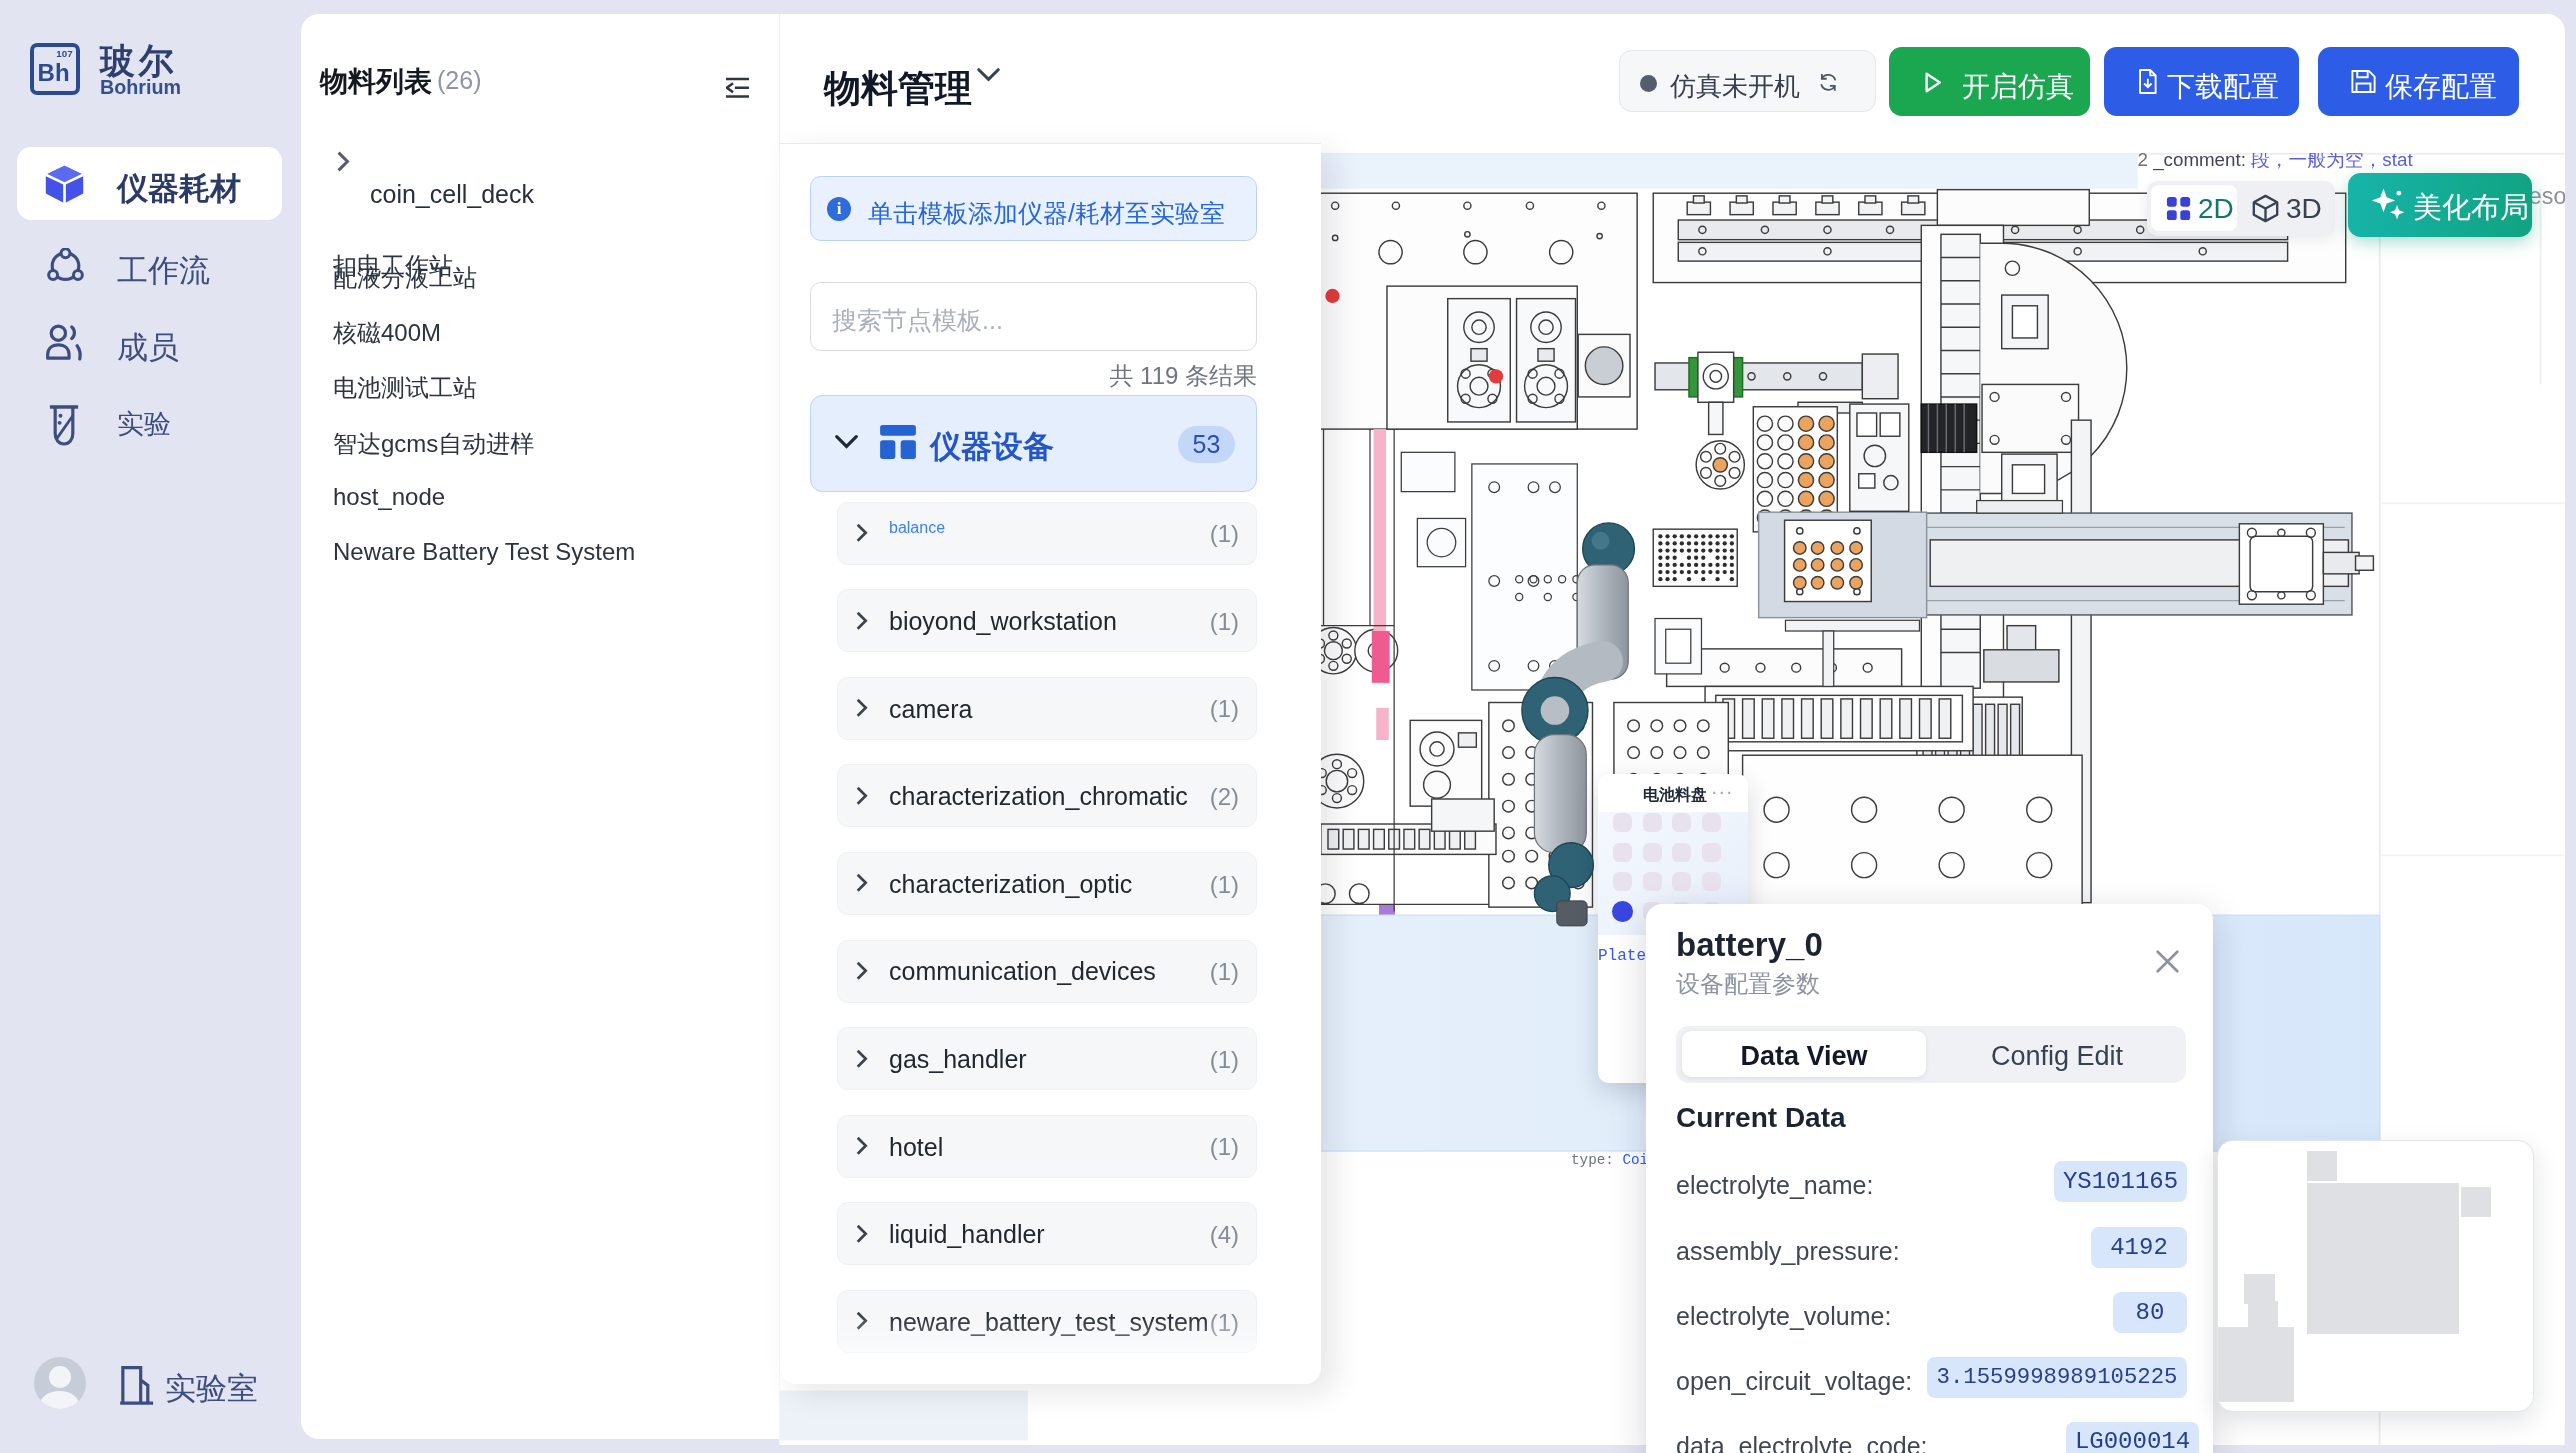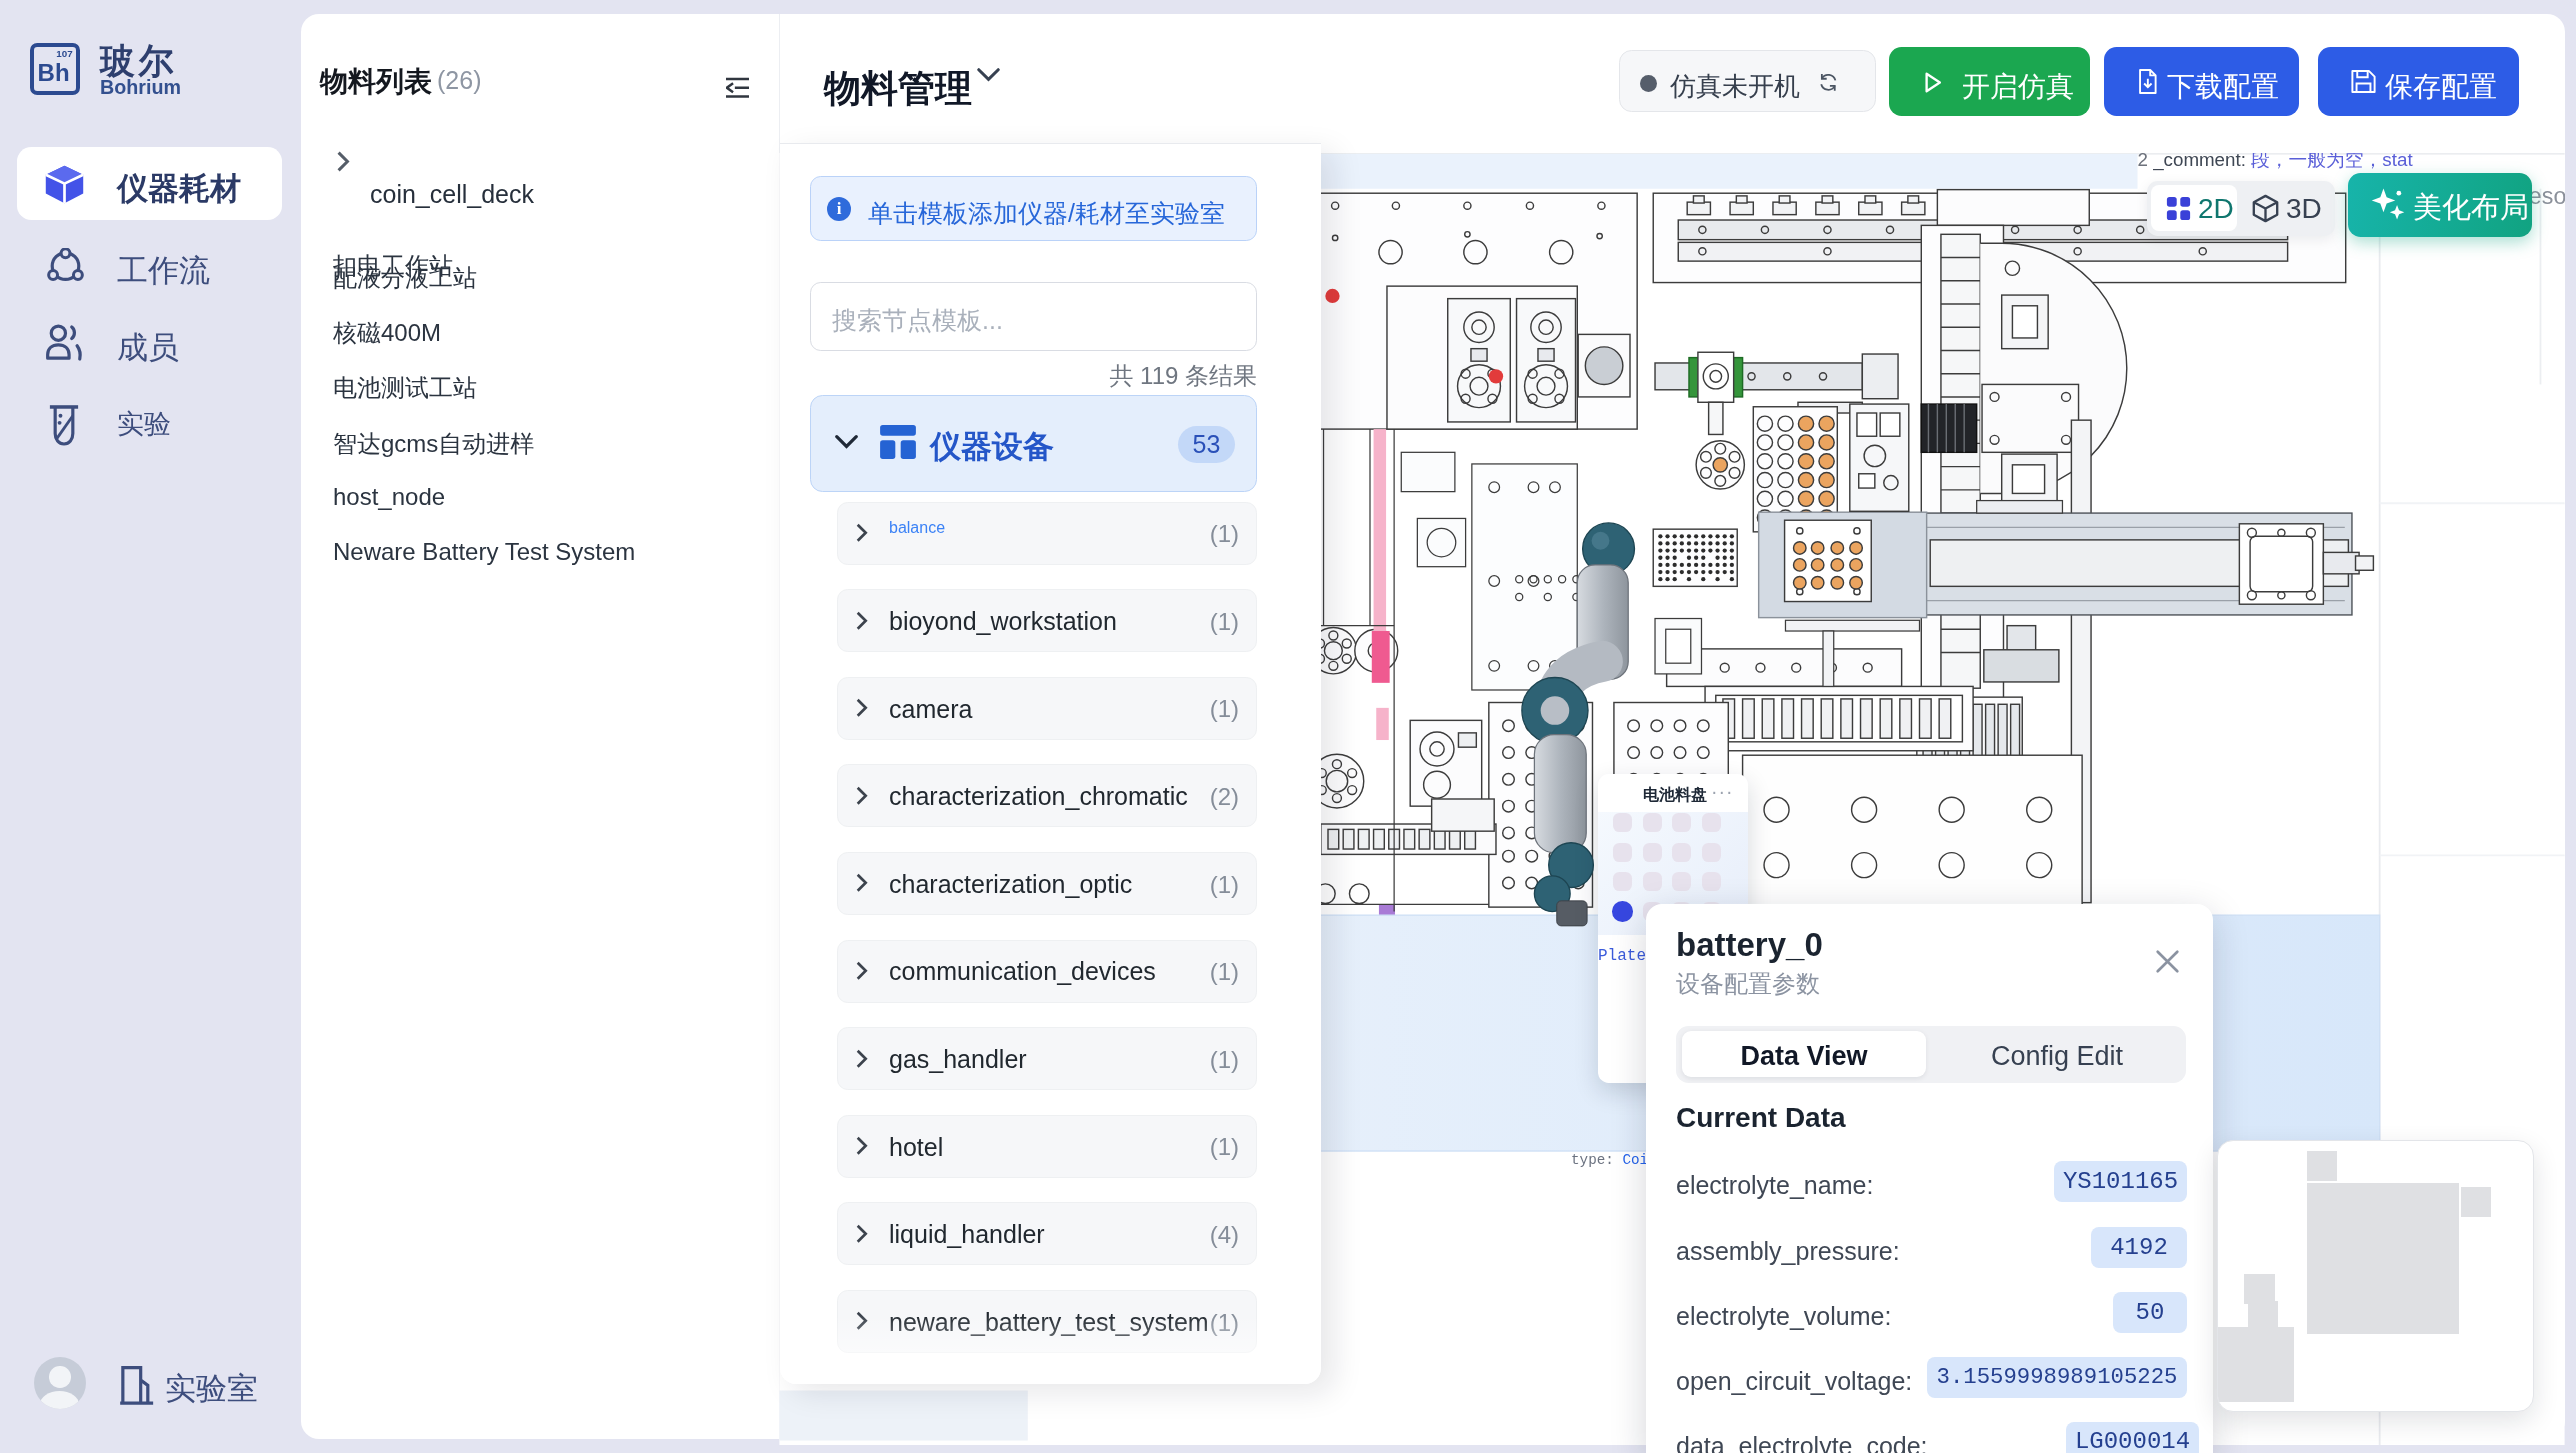--- a/index.html
+++ b/index.html
@@ -869,21 +869,21 @@
 
   <div class="abs" style="left:30px;top:198px;font-size:28px;font-weight:bold;color:#1b2430;">Current Data</div>
 
   <div class="abs" style="left:30px;top:267px;font-size:25px;color:#3f4754;">electrolyte_name:</div>
   <div class="abs" style="left:408px;top:257px;width:133px;height:41px;background:#d8e6fb;border-radius:8px;text-align:center;line-height:41px;font-size:24px;color:#25408f;font-family:'Liberation Mono',monospace;">YS101165</div>
 
   <div class="abs" style="left:30px;top:333px;font-size:25px;color:#3f4754;">assembly_pressure:</div>
   <div class="abs" style="left:445px;top:323px;width:96px;height:41px;background:#d8e6fb;border-radius:8px;text-align:center;line-height:41px;font-size:24px;color:#25408f;font-family:'Liberation Mono',monospace;">4192</div>
 
   <div class="abs" style="left:30px;top:398px;font-size:25px;color:#3f4754;">electrolyte_volume:</div>
-  <div class="abs" style="left:467px;top:388px;width:74px;height:41px;background:#d8e6fb;border-radius:8px;text-align:center;line-height:41px;font-size:24px;color:#25408f;font-family:'Liberation Mono',monospace;">50</div>
+  <div class="abs" style="left:467px;top:388px;width:74px;height:41px;background:#d8e6fb;border-radius:8px;text-align:center;line-height:41px;font-size:24px;color:#25408f;font-family:'Liberation Mono',monospace;">80</div>
 
   <div class="abs" style="left:30px;top:463px;font-size:25px;color:#3f4754;">open_circuit_voltage:</div>
   <div class="abs" style="left:281px;top:453px;width:260px;height:41px;background:#d8e6fb;border-radius:8px;text-align:center;line-height:41px;font-size:22.3px;color:#25408f;font-family:'Liberation Mono',monospace;">3.1559998989105225</div>
 
   <div class="abs" style="left:30px;top:528px;font-size:25px;color:#3f4754;">data_electrolyte_code:</div>
   <div class="abs" style="left:408px;top:518px;width:133px;height:31px;background:#d8e6fb;border-radius:8px 8px 0 0;text-align:center;line-height:39px;font-size:24px;color:#25408f;font-family:'Liberation Mono',monospace;margin-left:12px;">LG000014</div>
 </div>
 
 <div class="abs" style="left:2217px;top:1140px;width:317px;height:272px;background:#ffffff;border:1.8px solid #e3e5e9;border-radius:16px;box-shadow:0 9px 27px rgba(15,23,42,0.12);overflow:hidden;">
 

